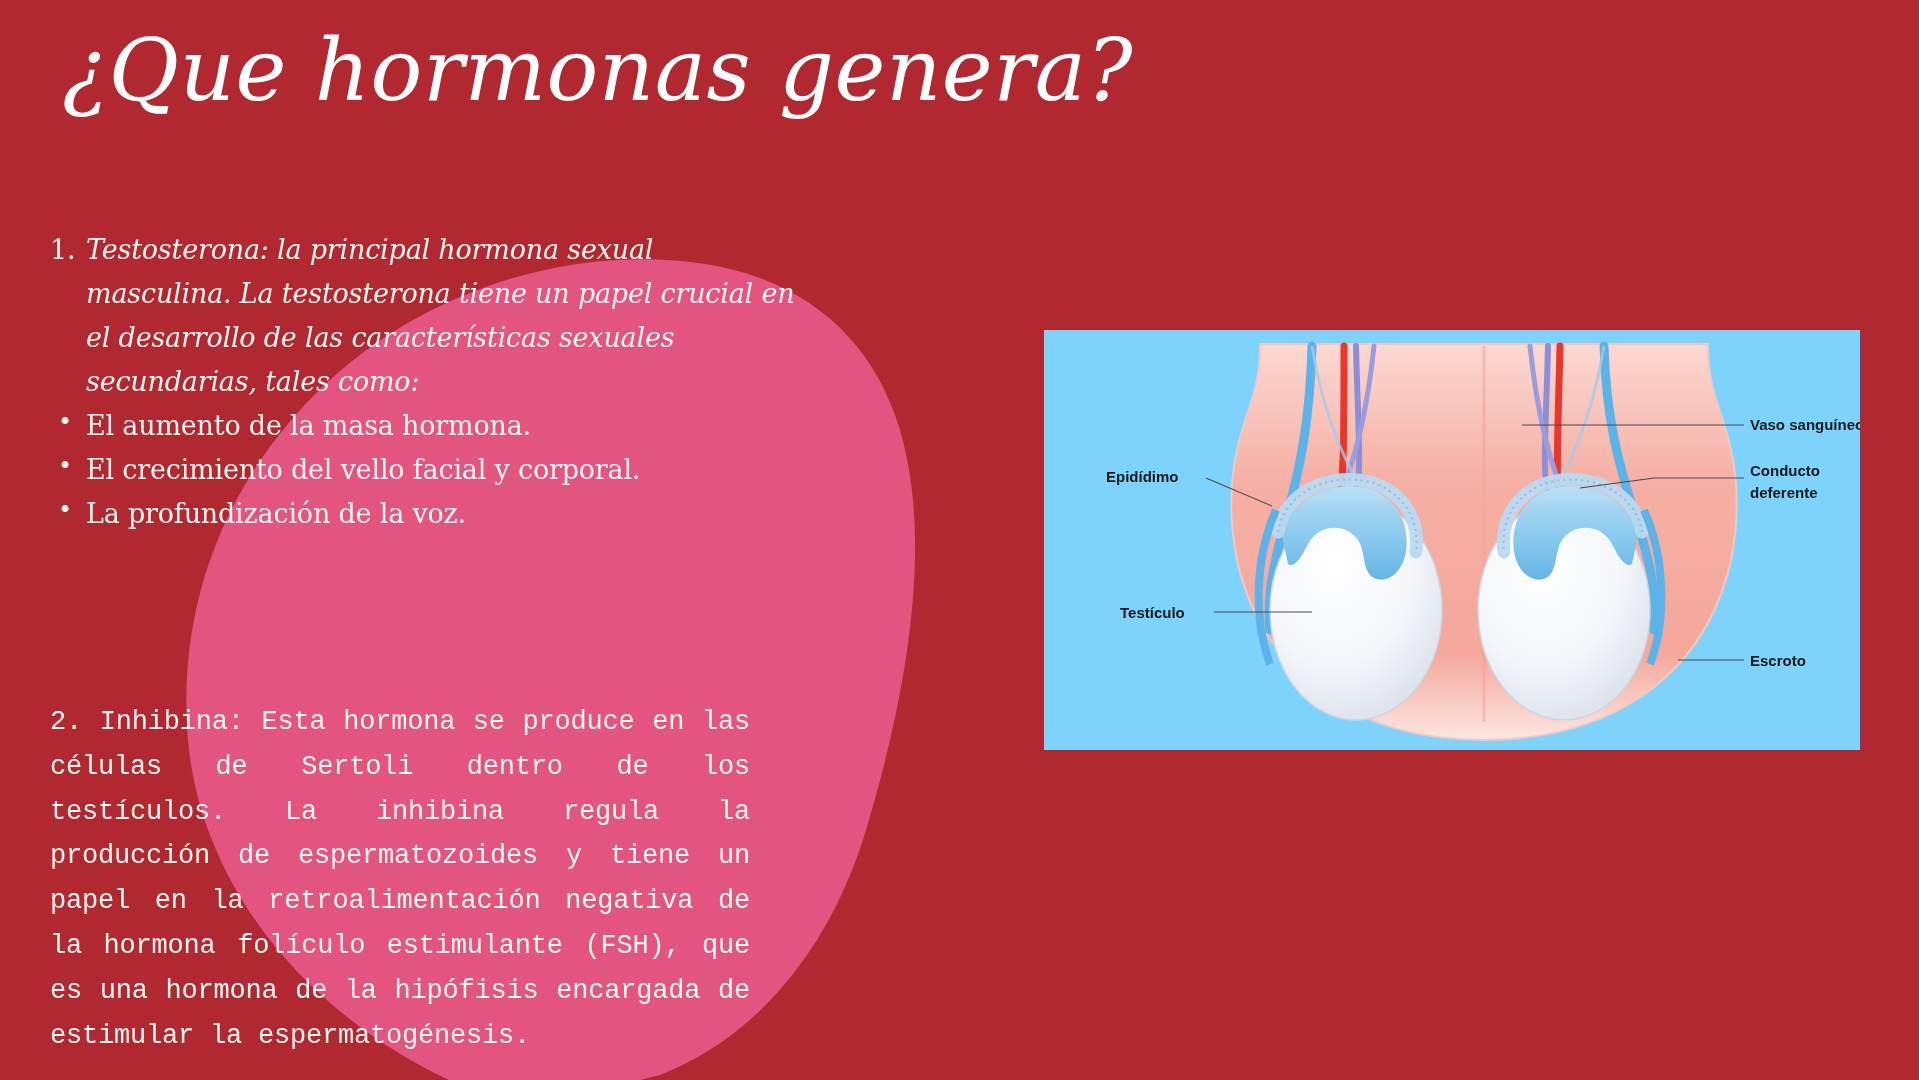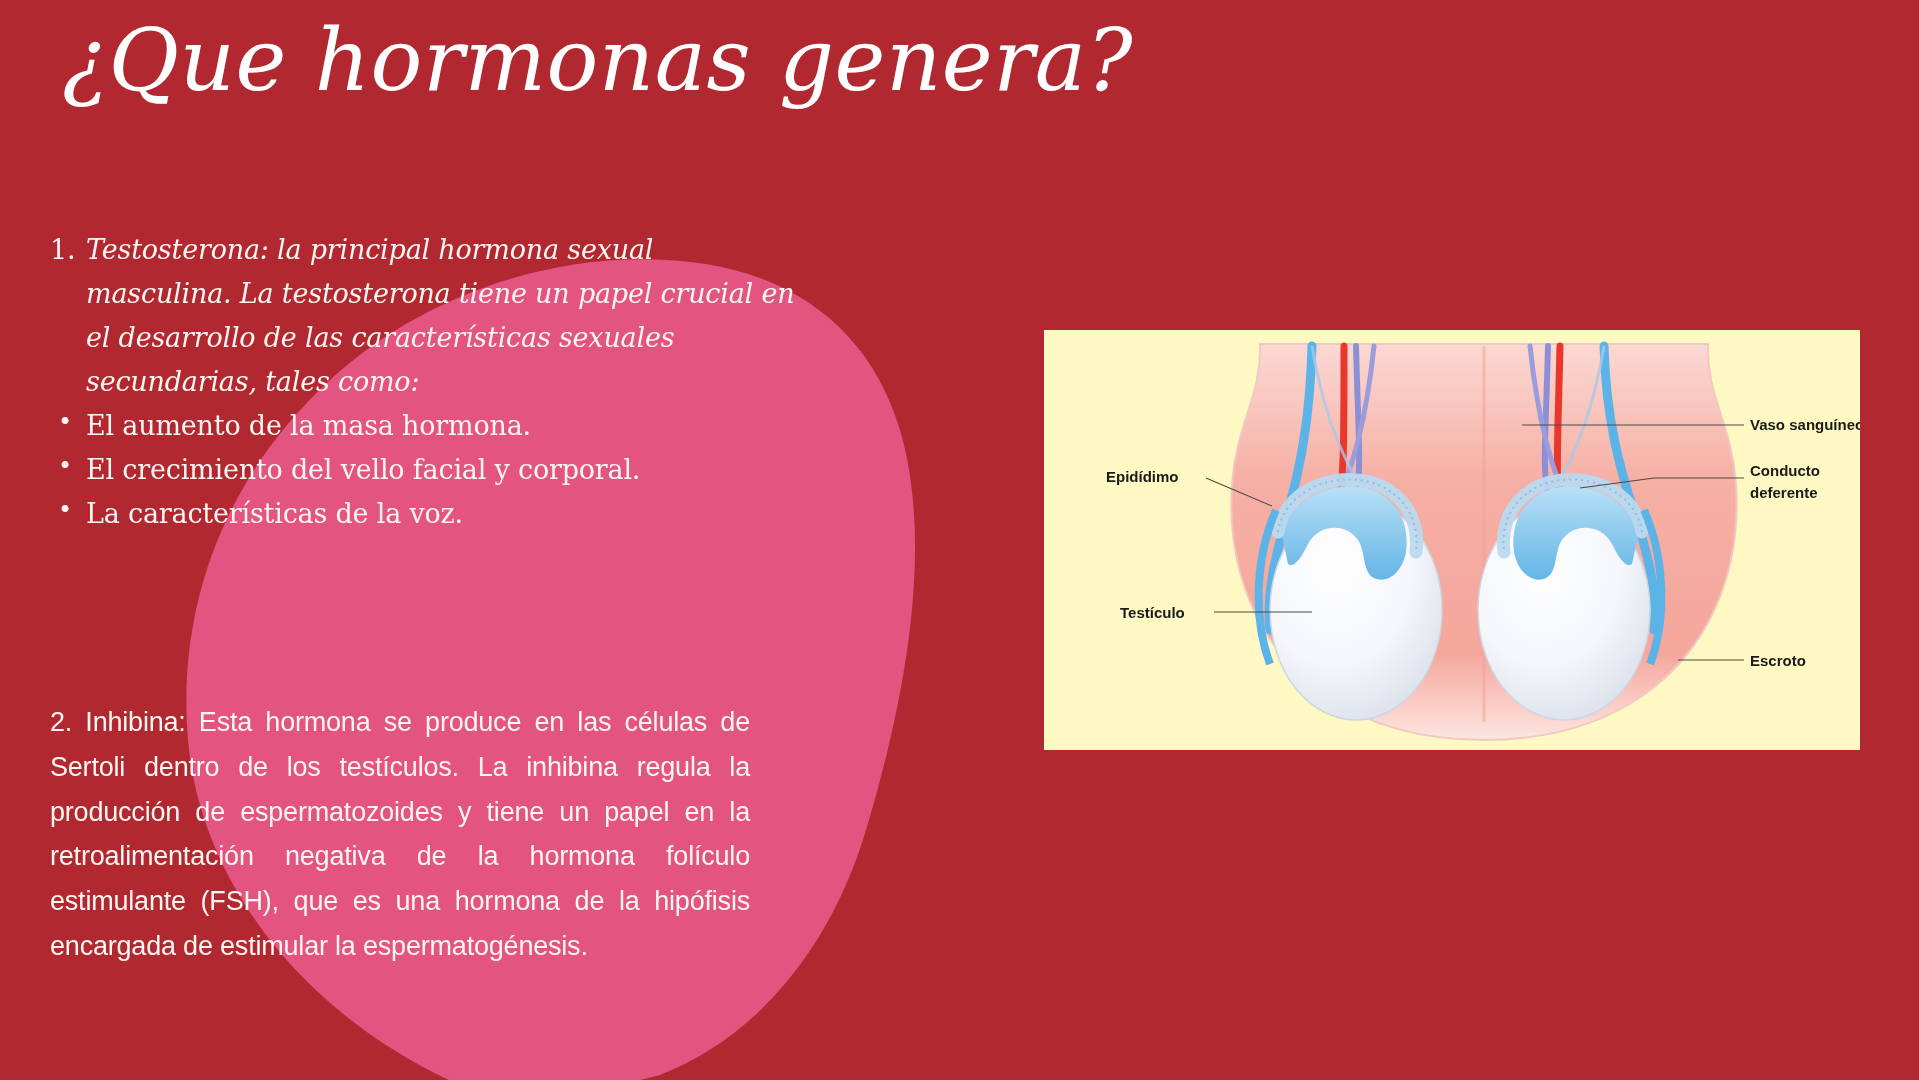--- a/index.html
+++ b/index.html
@@ -23,21 +23,21 @@
     top: 0;
     width: 1919px;
     height: 1080px;
     pointer-events: none;
   }
 
   
   #title {
     position: absolute;
     left: 62px;
-    top: 12px;
+    top: 22px;
     width: 1200px;
     color: #ffffff;
     font-family: "DejaVu Serif", serif;
     font-style: italic;
     font-weight: 400;
     font-size: 86px;
     line-height: 1.12;
     letter-spacing: 0.5px;
     white-space: nowrap;
   }
@@ -89,35 +89,35 @@
     top: -1px;
     font-size: 24px;
   }
 
   #para2 {
     position: absolute;
     left: 50px;
     top: 700px;
     width: 700px;
     color: #fdf6f2;
-    font-family: Liberation Sans, sans-serif;
+    font-family: Liberation Mono, monospace;
     font-size: 27px;
     line-height: 1.66;
     text-align: justify;
     letter-spacing: -0.2px;
   }
 
   
   #figure {
     position: absolute;
     left: 1044px;
     top: 330px;
     width: 816px;
     height: 420px;
-    background: #fef9c3;
+    background: #7dd3fc;
     overflow: hidden;
   }
   #figure svg { display: block; }
 
   .fig-label {
     font-family: "Liberation Sans", sans-serif;
     font-size: 15px;
     font-weight: 700;
     fill: #1a1a1a;
   }
@@ -148,21 +148,21 @@
   <div id="left-col">
 
     <div class="num-item">
       <span class="marker">1.</span>
       <span class="body">Testosterona:  la principal hormona sexual masculina. La testosterona tiene un papel crucial en el desarrollo de las características sexuales secundarias, tales como:</span>
     </div>
 
     <ul class="bullets">
       <li>El aumento de la masa hormona.</li>
       <li>El crecimiento del vello facial y corporal.</li>
-      <li>La características de la voz.</li>
+      <li>La profundización de la voz.</li>
     </ul>
   </div>
 
   <div id="para2">2. Inhibina: Esta hormona se produce en las células de Sertoli dentro de los testículos. La inhibina regula la producción de espermatozoides y tiene un papel en la retroalimentación negativa de la hormona folículo estimulante (FSH), que es una hormona de la hipófisis encargada de estimular la espermatogénesis.</div>
 
   <div id="figure">
     <svg width="816" height="420" viewBox="0 0 816 420">
       <defs>
         <linearGradient id="skinGrad" x1="0" y1="0" x2="0" y2="1">
           <stop offset="0%" stop-color="#fbd8d2"></stop>

